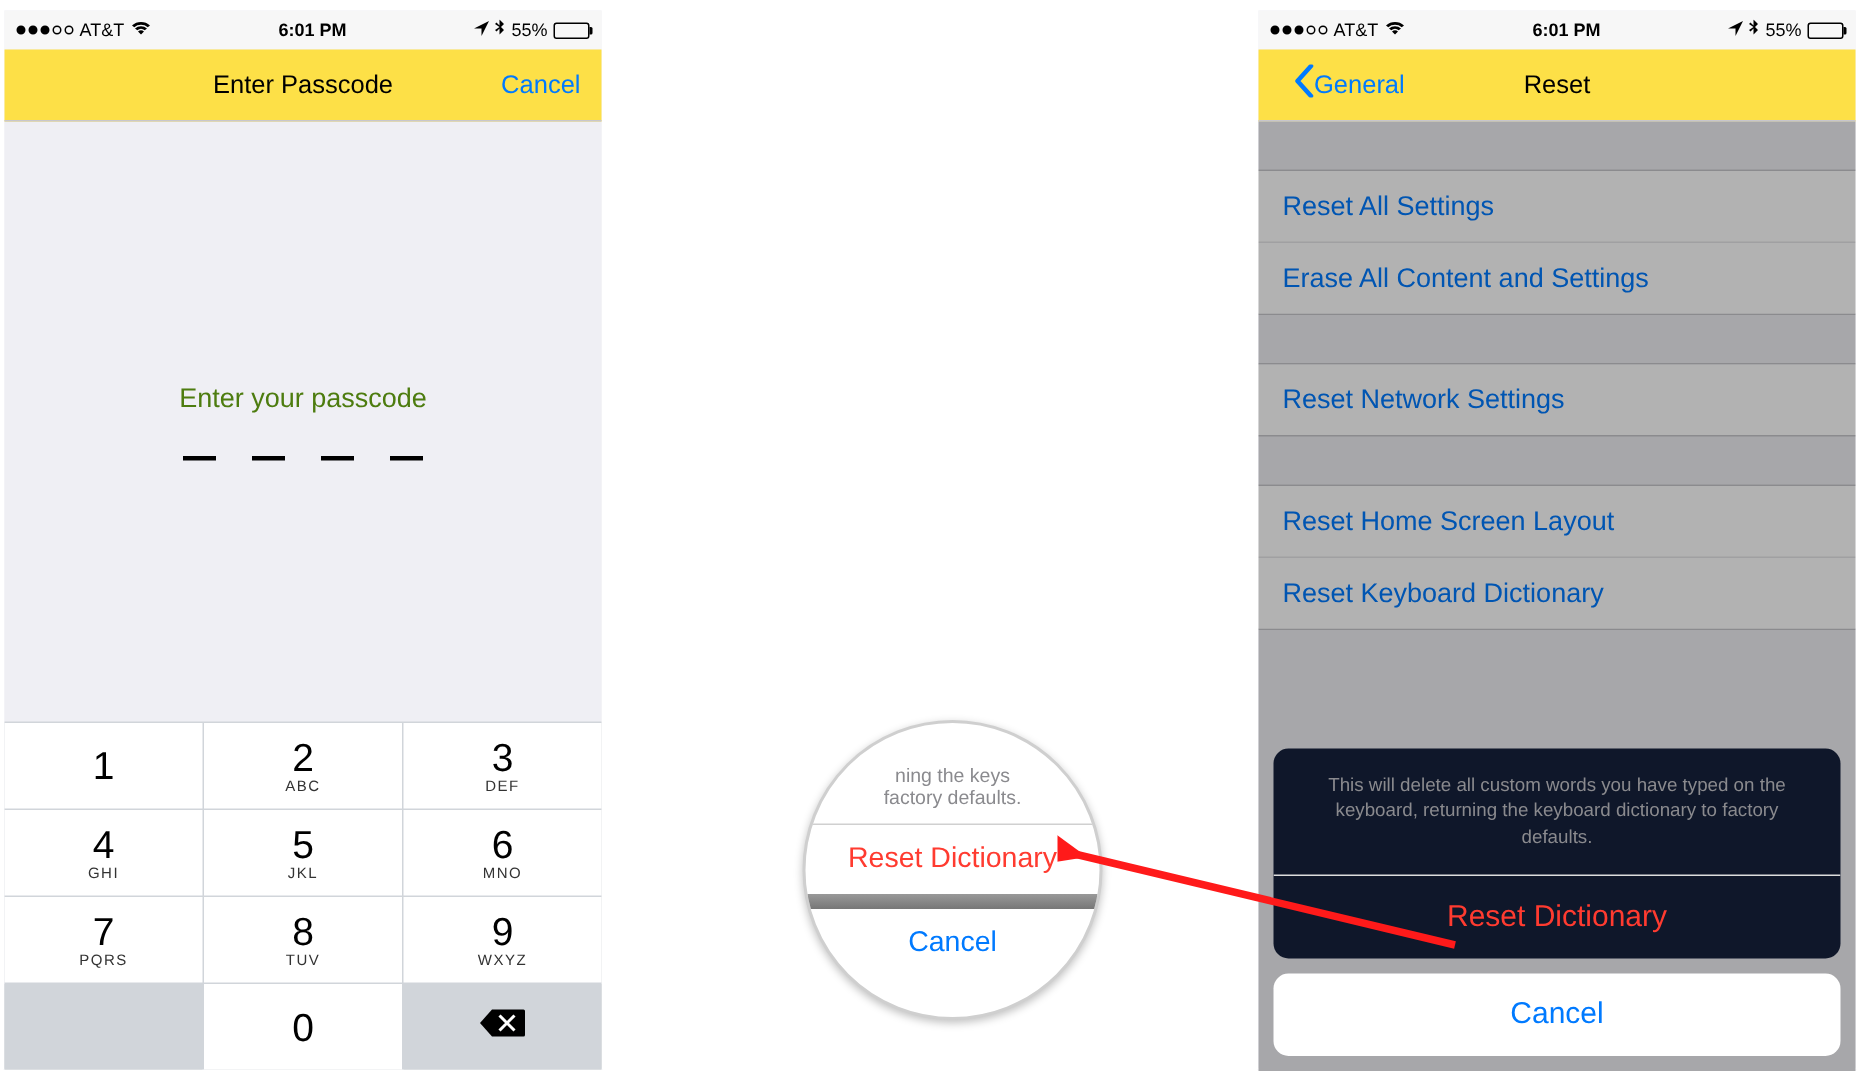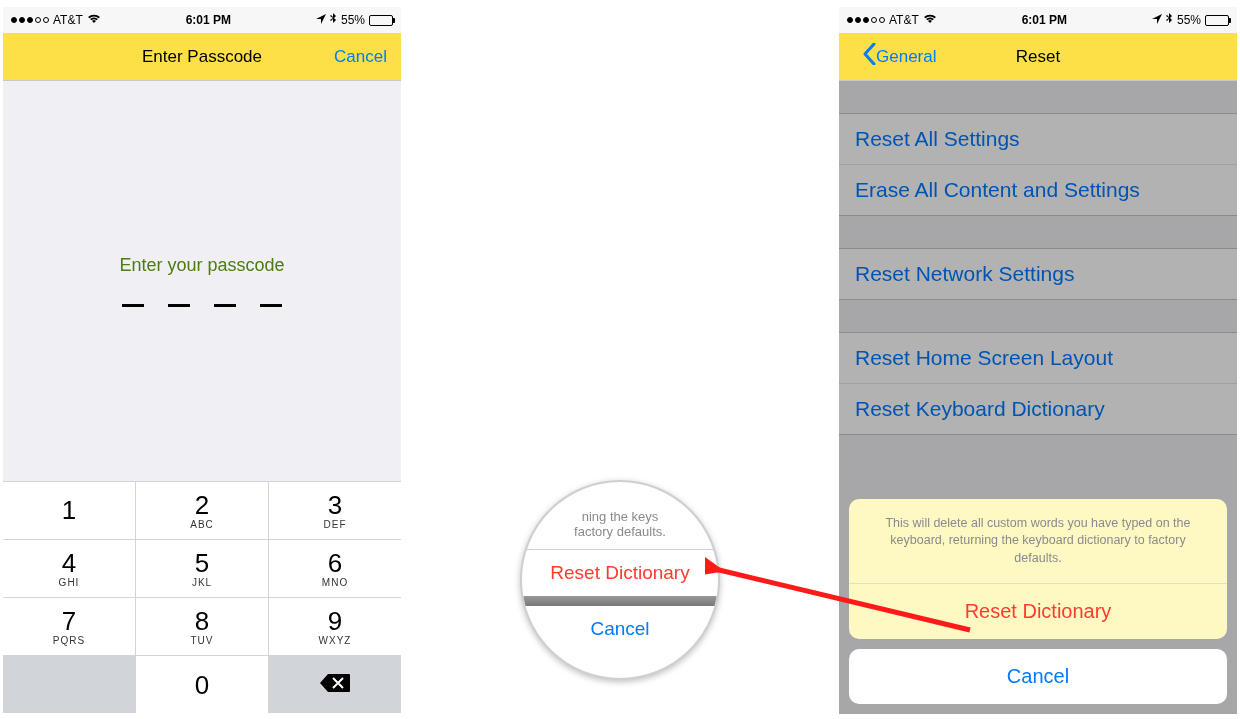--- a/index.html
+++ b/index.html
@@ -87,48 +87,48 @@
     .key .digit { font-size: 26px; font-weight: 300; color: #000; line-height: 1; }
     .key .letters { font-size: 10px; color: #333; letter-spacing: 1px; margin-top: 1px; }
     .key.gray { background: #d1d5da; }
     .backspace svg { width: 32px; height: 22px; }
 
     
     .reset-body { position: relative; height: 633px; background: #efeff4; }
     .reset-group { background: #fff; border-top: 1px solid #c8c7cc; border-bottom: 1px solid #c8c7cc; }
     .reset-row {
       padding: 13px 16px;
-      font-size: 21px;
+      font-size: 18px;
       color: #007aff;
       border-bottom: 1px solid #e5e5e8;
       background: #fff;
     }
     .reset-row:last-child { border-bottom: none; }
     .gap { height: 32px; }
 
     
     .dim {
       position: absolute; inset: 0; background: rgba(0,0,0,0.3);
     }
     .action-sheet {
       position: absolute;
       left: 10px; right: 10px; bottom: 10px;
       display: flex; flex-direction: column; gap: 10px;
     }
-    .as-group { background: #fef9c3; border-radius: 10px; overflow: hidden; }
+    .as-group { background: #0f172a; border-radius: 10px; overflow: hidden; }
     .as-message { padding: 16px 20px; font-size: 12.5px; color: #8a8a8e; text-align: center; line-height: 1.4; border-bottom: 1px solid #ddd; }
     .as-btn { padding: 16px; text-align: center; font-size: 20px; }
     .as-destructive { color: #ff3b30; }
     .as-cancel-group { background: #fff; border-radius: 10px; }
     .as-cancel { color: #007aff; font-weight: 500; }
 
     
     .callout {
       position: absolute;
-      left: 520px; top: 480px;
+      left: 535px; top: 480px;
       width: 200px; height: 200px;
       border-radius: 50%;
       background: #fff;
       border: 2px solid #cfcfcf;
       box-shadow: 0 2px 6px rgba(0,0,0,0.25);
       overflow: hidden;
       display: flex;
       flex-direction: column;
       align-items: stretch;
       justify-content: center;

